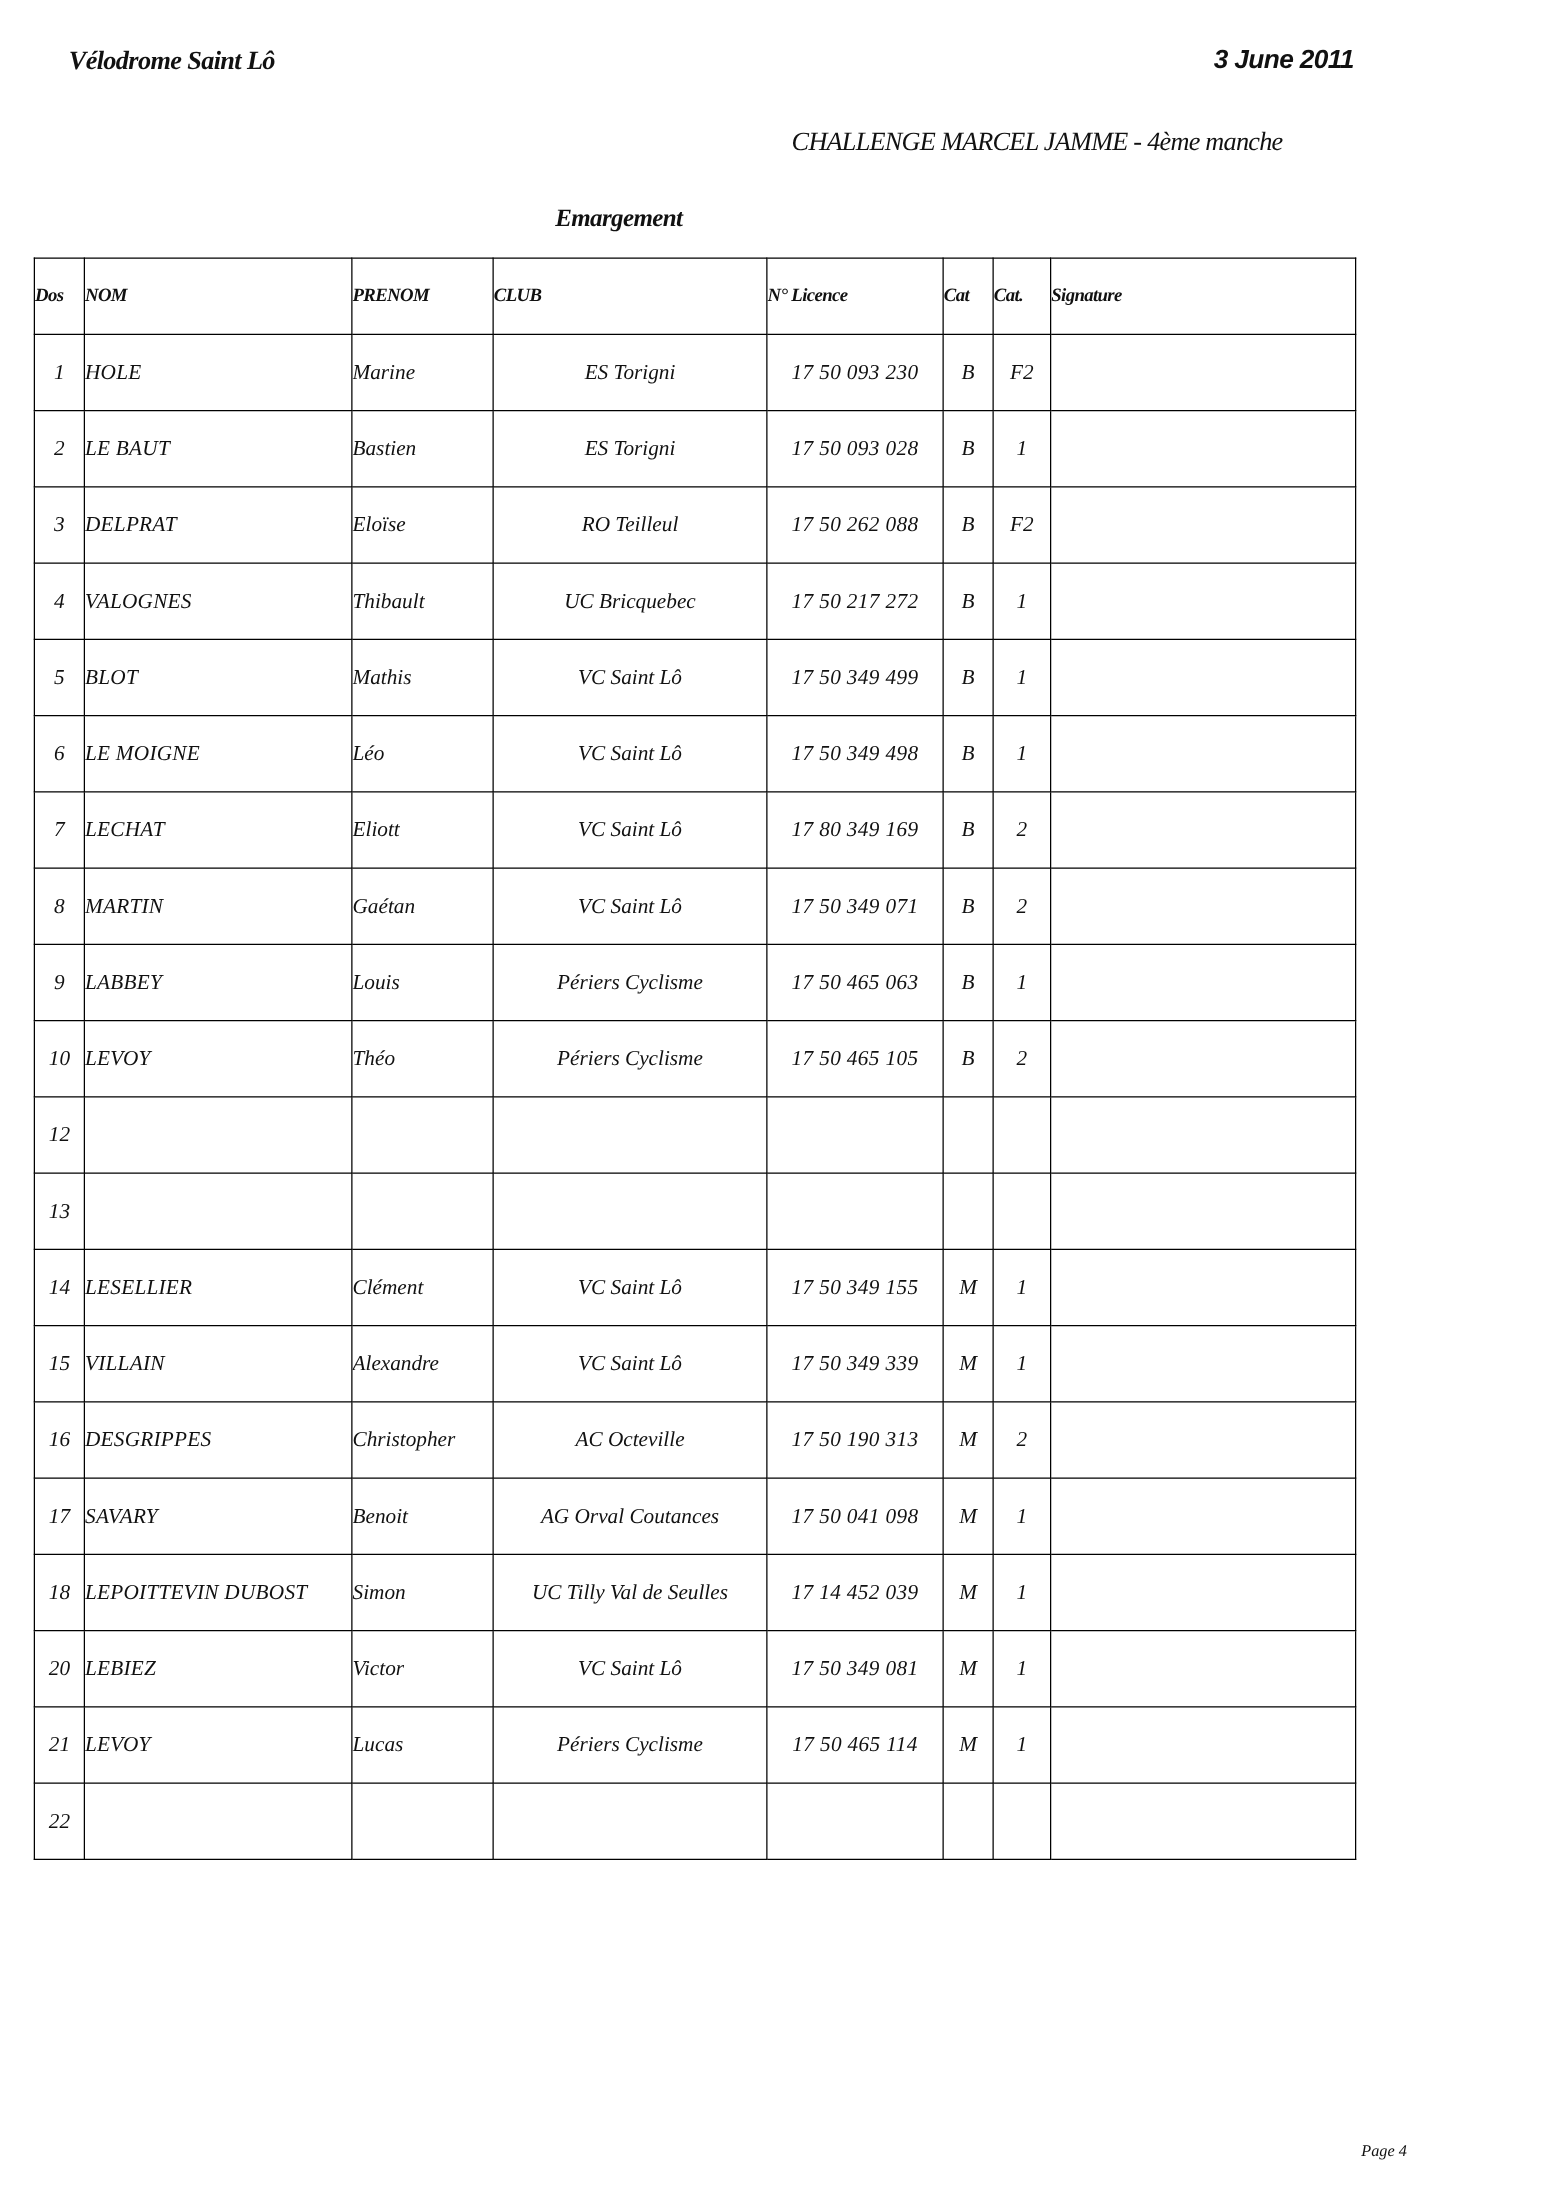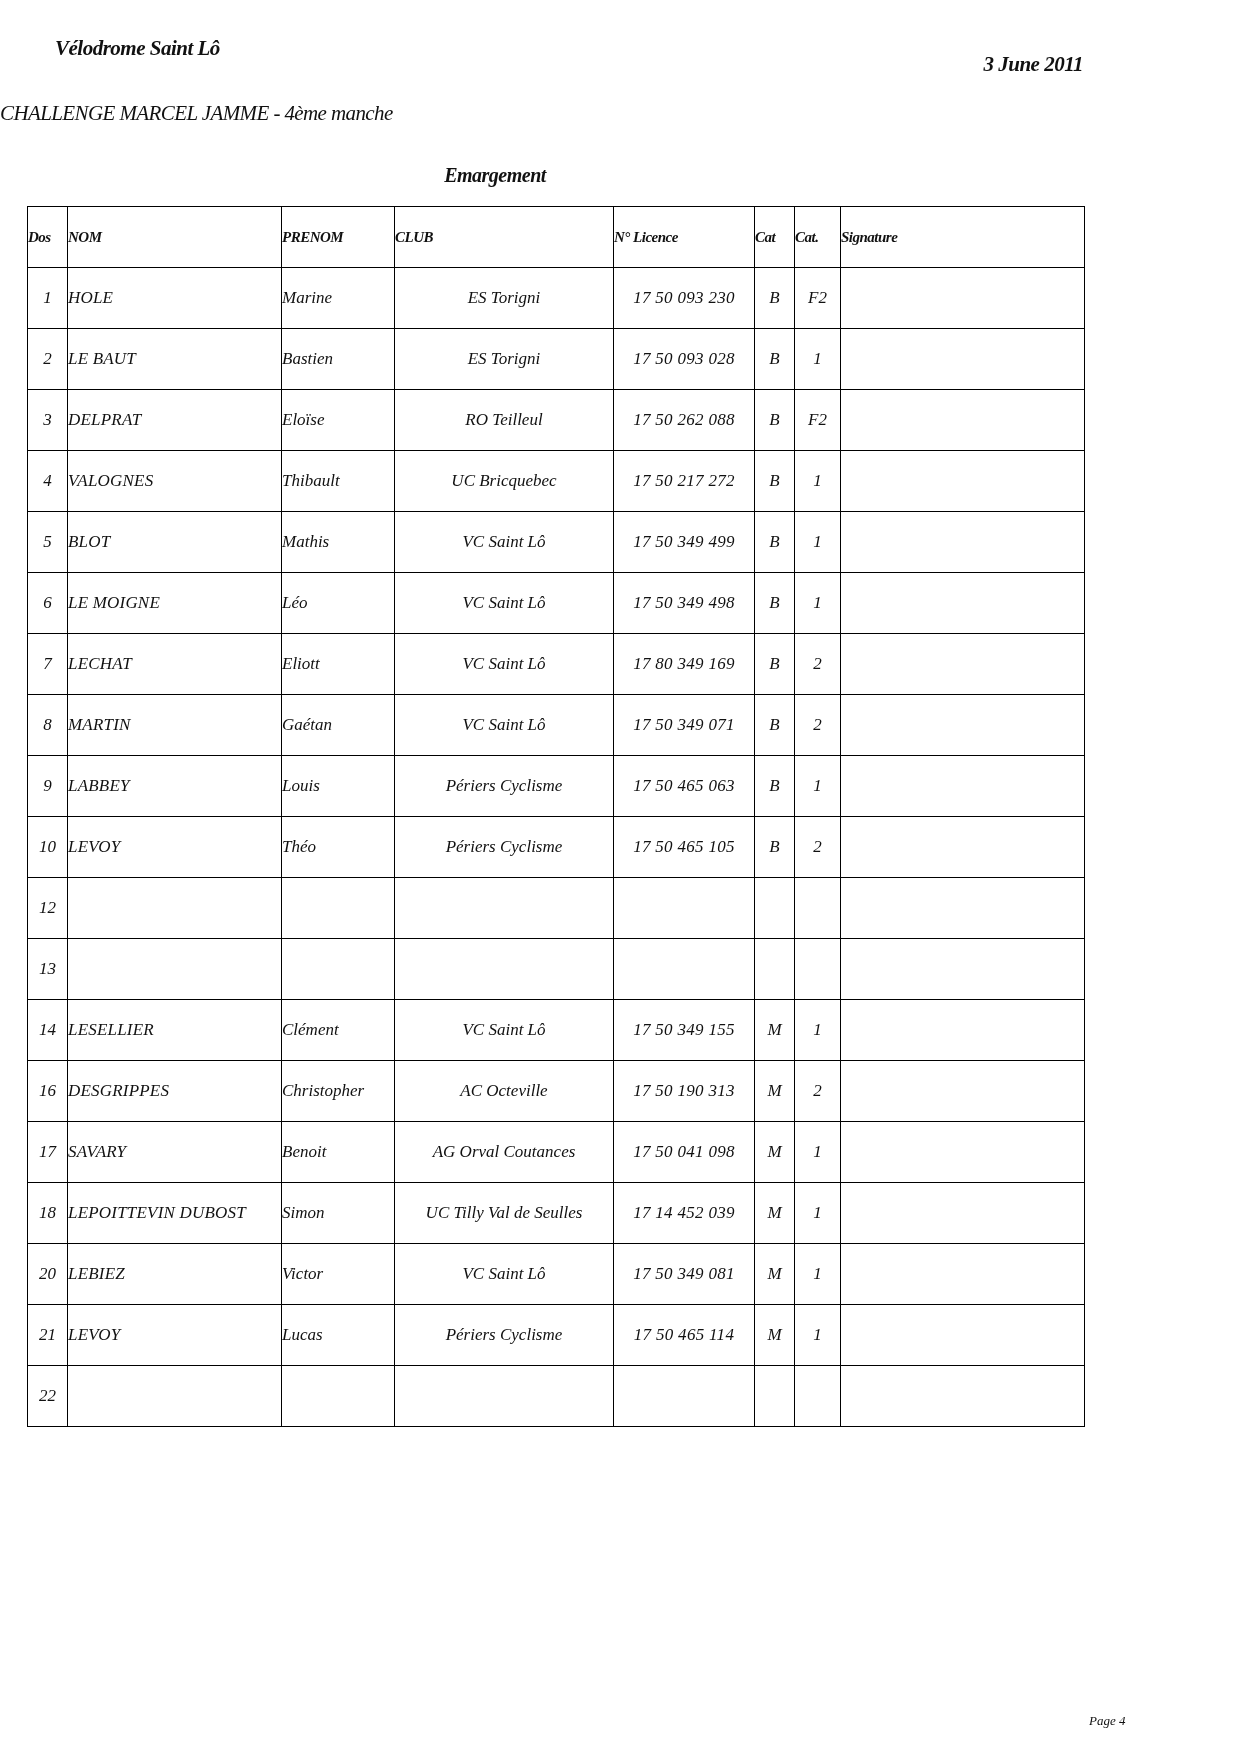--- a/index.html
+++ b/index.html
@@ -9,27 +9,27 @@
     color: #111111;
   }
   .hdr-left {
     position: absolute; left: 33px; top: 36px;
     font-style: italic; font-weight: bold; font-size: 21px;
     font-family: "Liberation Serif", "DejaVu Serif", serif;
     letter-spacing: -0.5px;
     margin-left: 22px;
   }
   .hdr-right {
-    position: absolute; right: 158px; top: 52px;
+    position: absolute; right: 158px; top: 36px;
     font-style: italic; font-weight: bold; font-size: 21px;
-    font-family: Liberation Serif, serif;
+    font-family: Liberation Sans, sans-serif;
     letter-spacing: -0.5px;
   }
   .title {
-    position: absolute; left: 0; width: 1026px; top: 101px; text-align: left;
+    position: absolute; left: 0; width: 1026px; top: 101px; text-align: right;
     font-style: italic; font-size: 21px;
     font-family: "Liberation Serif", "DejaVu Serif", serif;
     letter-spacing: -0.6px; padding-left: 0;
   }
   .subtitle {
     position: absolute; left: 0; width: 990px; top: 164px; text-align: center;
     font-style: italic; font-weight: bold; font-size: 20px;
     font-family: "Liberation Serif", "DejaVu Serif", serif;
     letter-spacing: -0.5px;
   }
@@ -217,20 +217,30 @@
         <td class="c-dos">14</td>
         <td class="c-nom">LESELLIER</td>
         <td class="c-prenom">Clément</td>
         <td class="c-club">VC Saint Lô</td>
         <td class="c-lic">17 50 349 155</td>
         <td class="c-cat">M</td>
         <td class="c-cat2">1</td>
         <td class="c-sig"></td>
       </tr>
       <tr>
+        <td class="c-dos">15</td>
+        <td class="c-nom">VILLAIN</td>
+        <td class="c-prenom">Alexandre</td>
+        <td class="c-club">VC Saint Lô</td>
+        <td class="c-lic">17 50 349 339</td>
+        <td class="c-cat">M</td>
+        <td class="c-cat2">1</td>
+        <td class="c-sig"></td>
+      </tr>
+      <tr>
         <td class="c-dos">16</td>
         <td class="c-nom">DESGRIPPES</td>
         <td class="c-prenom">Christopher</td>
         <td class="c-club">AC Octeville</td>
         <td class="c-lic">17 50 190 313</td>
         <td class="c-cat">M</td>
         <td class="c-cat2">2</td>
         <td class="c-sig"></td>
       </tr>
       <tr>

